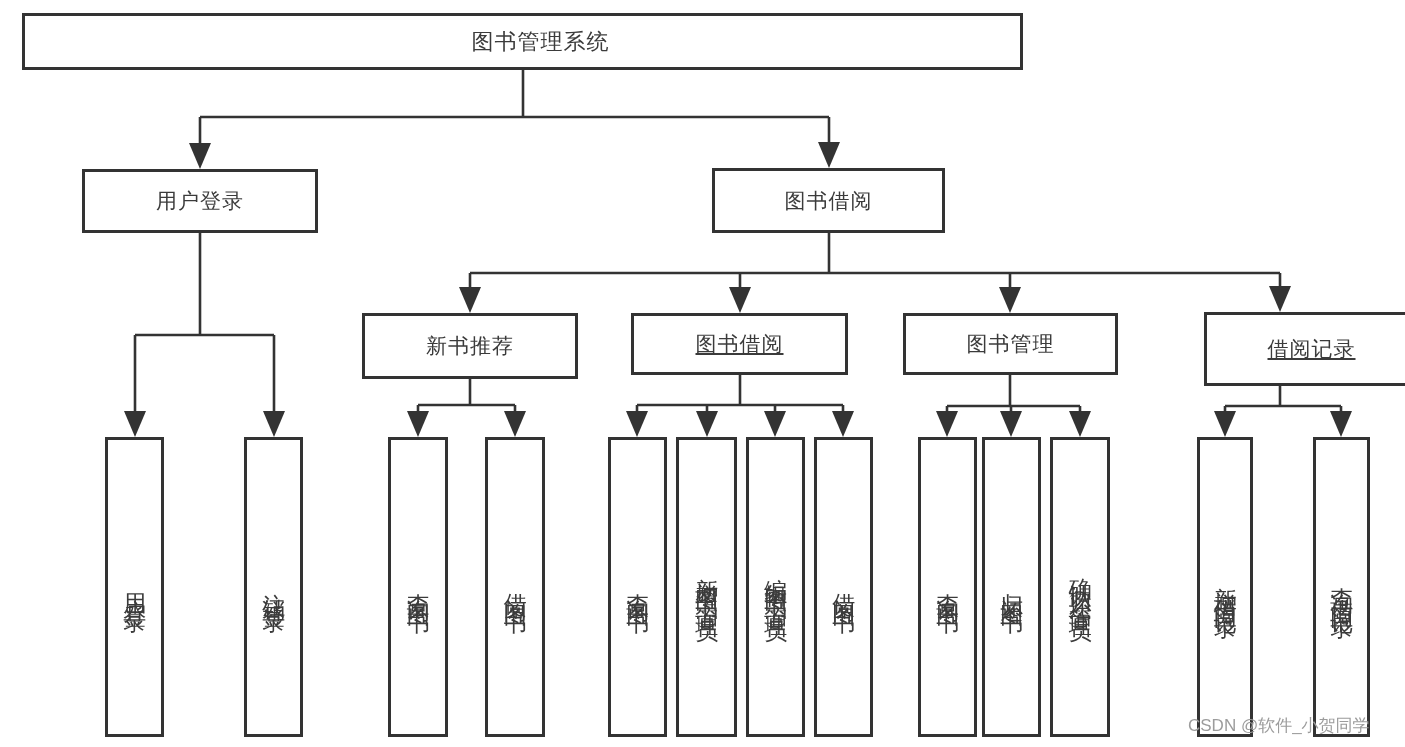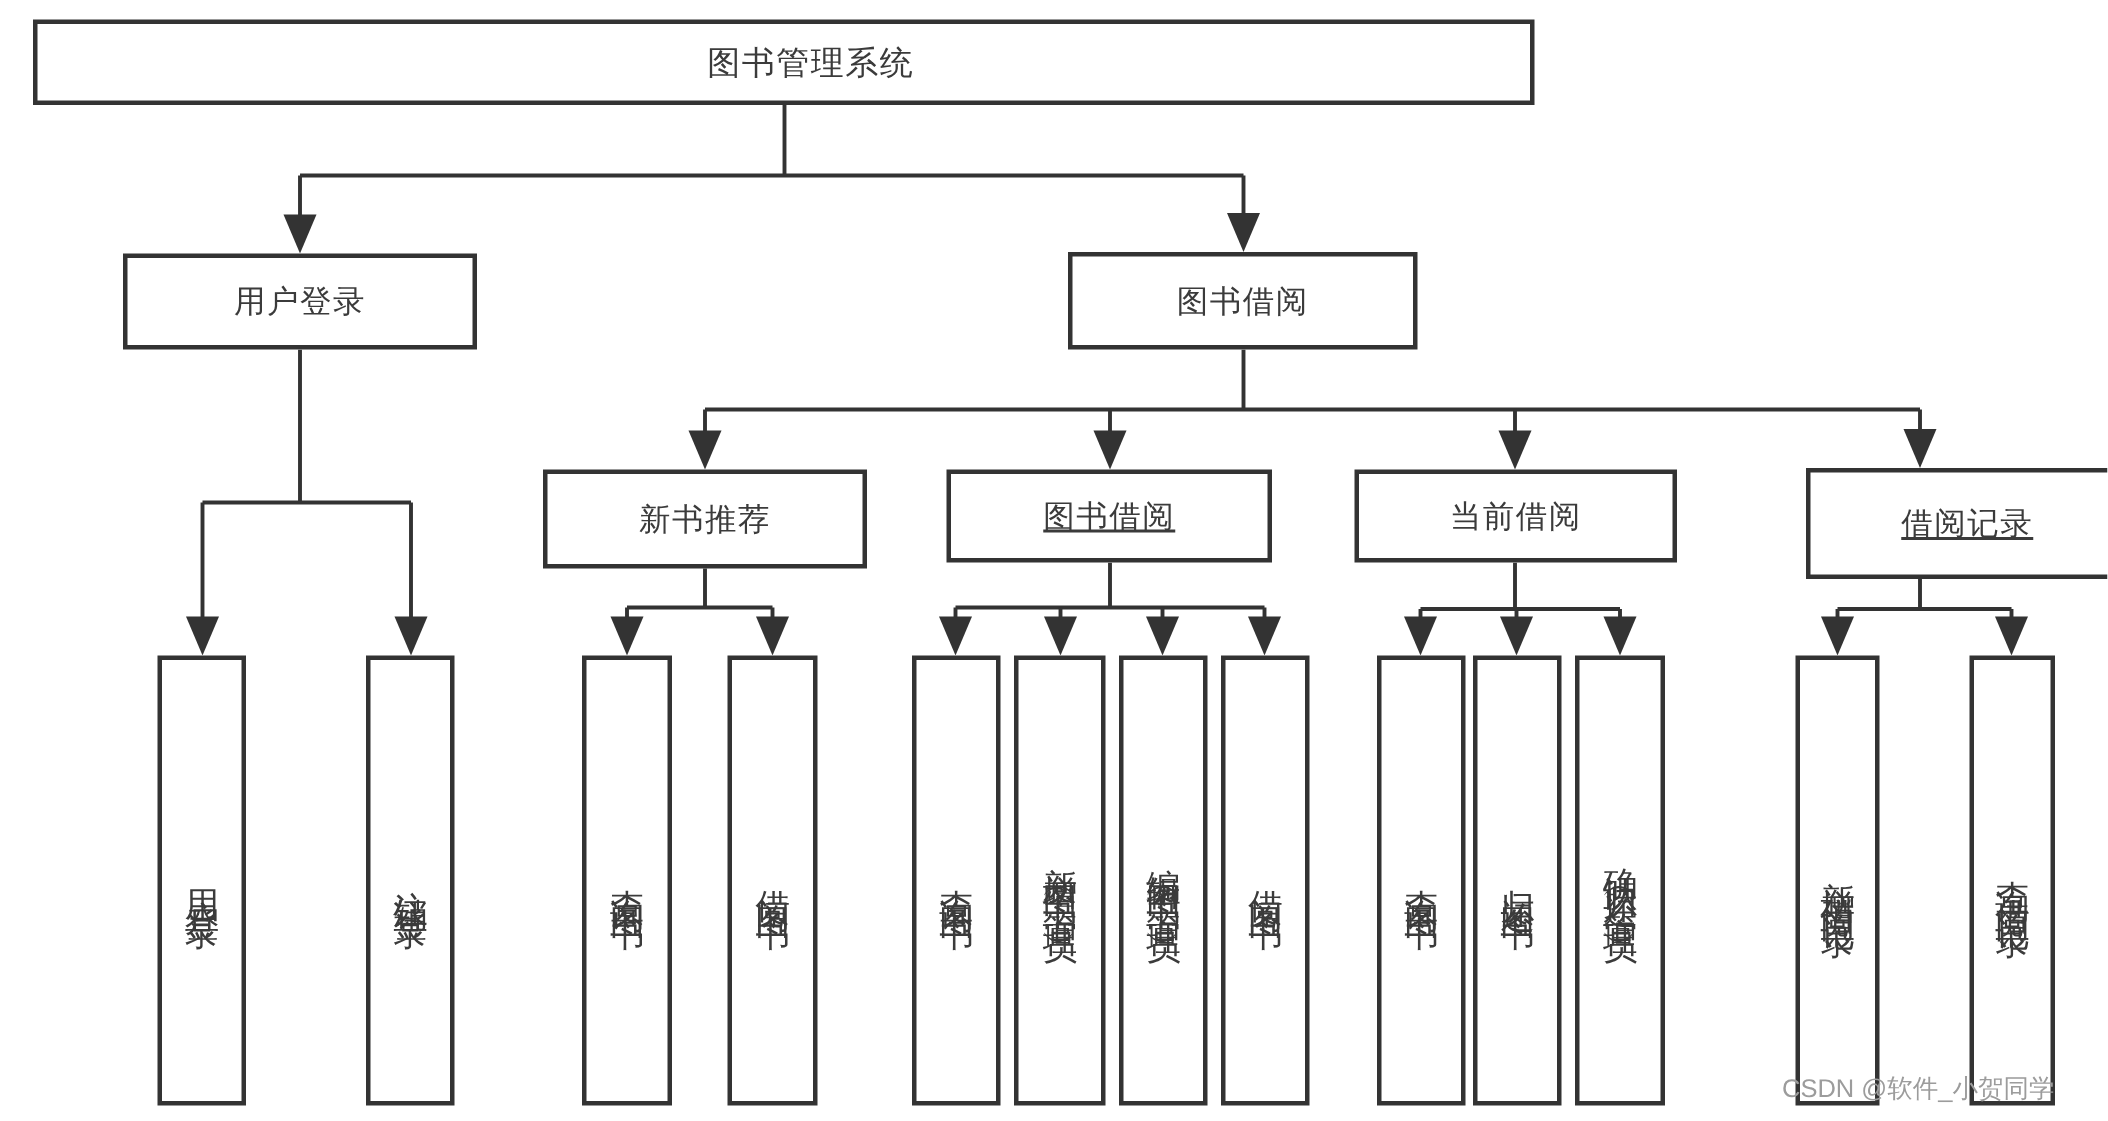--- a/index.html
+++ b/index.html
@@ -119,21 +119,21 @@
     <span>图书借阅</span>
   </div>
 
   <div class="node hnode" style="left:362px; top:313px; width:216px; height:66px;">
     <span>新书推荐</span>
   </div>
   <div class="node hnode" style="left:631px; top:313px; width:217px; height:62px;text-decoration:underline;">
     <span>图书借阅</span>
   </div>
   <div class="node hnode" style="left:903px; top:313px; width:215px; height:62px;">
-    <span>当前借阅</span>
+    <span>图书管理</span>
   </div>
   <div class="node hnode" style="left:1204px; top:312px; width:215px; height:74px;text-decoration:underline;">
     <span>借阅记录</span>
   </div>
 
   <div class="node leaf" style="left:105px; top:437px; width:59px; height:300px;">
     <span>用户登录</span>
   </div>
   <div class="node leaf" style="left:244px; top:437px; width:59px; height:300px;">
     <span>注销登录</span>

